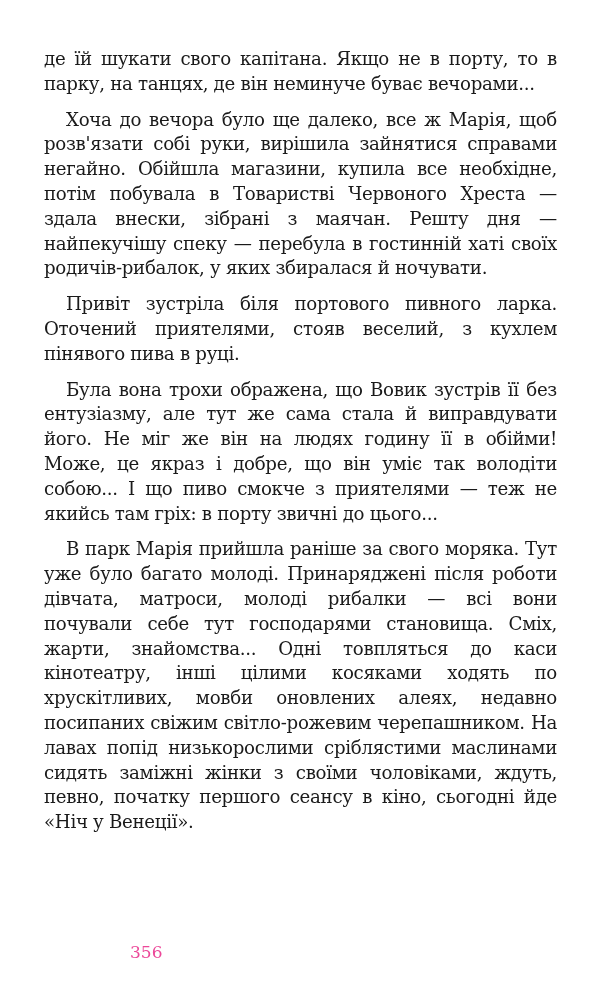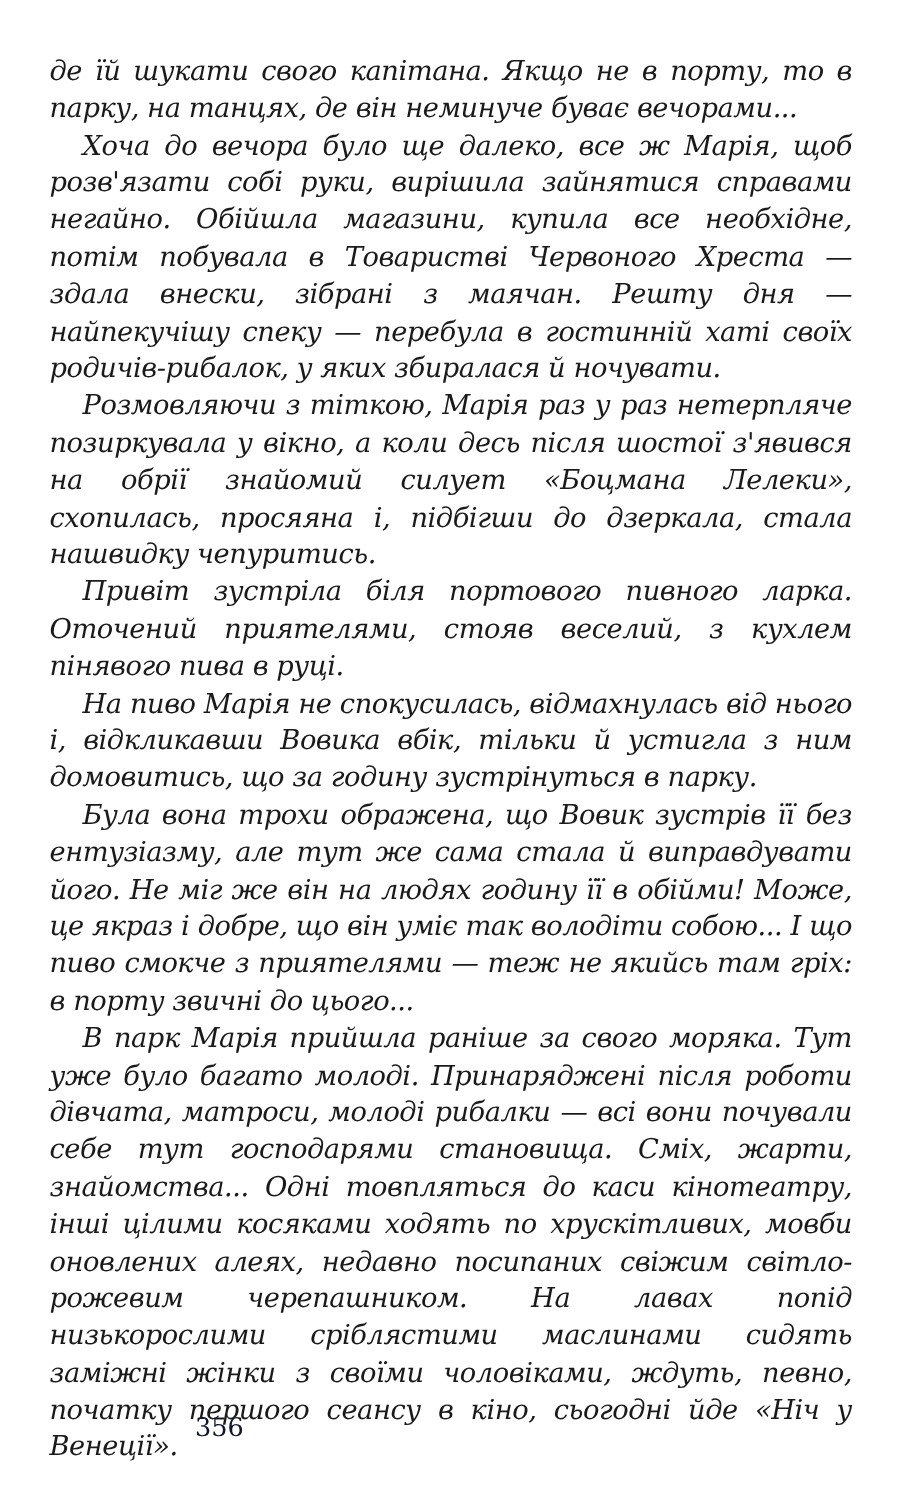--- a/index.html
+++ b/index.html
@@ -9,39 +9,37 @@
     left: 33px;
     top: 36px;
     width: 535px;
     font-family: "DejaVu Serif", serif;
     font-size: 18.2px;
     line-height: 24.8px;
     color: #1a1a1a;
     text-align: justify;
     letter-spacing: -0.3px;
   }
-  .page p { margin: 0; font-style: italic; }
+  .page p { margin: 11px; }
   .page p.indent { text-indent: 22px; }
   .page p.cont { text-indent: 0; }
   .page-number {
     position: absolute;
     left: 130px;
     top: 942px;
     font-family: "DejaVu Serif", serif;
     font-size: 17px;
-    color: #0f172a;
+    color: #ec4899;
   }
 </style>
 </head>
 <body>
 
 <div class="page">
   <p class="cont">де їй шукати свого капітана. Якщо не в порту, то в парку, на танцях, де він неминуче буває вечорами...</p>
   <p class="indent">Хоча до вечора було ще далеко, все ж Марія, щоб розв'язати собі руки, вирішила зайнятися справами негайно. Обійшла магазини, купила все необхідне, потім побувала в Товаристві Червоного Хреста — здала внески, зібрані з маячан. Решту дня — найпекучішу спеку — перебула в гостинній хаті своїх родичів-рибалок, у яких збиралася й ночувати.</p>
-  <p class="indent">Розмовляючи з тіткою, Марія раз у раз нетерпляче позиркувала у вікно, а коли десь після шостої з'явився на обрії знайомий силует «Боцмана Лелеки», схопилась, просяяна і, підбігши до дзеркала, стала нашвидку чепуритись.</p>
   <p class="indent">Привіт зустріла біля портового пивного ларка. Оточений приятелями, стояв веселий, з кухлем пінявого пива в руці.</p>
-  <p class="indent">На пиво Марія не спокусилась, відмахнулась від нього і, відкликавши Вовика вбік, тільки й устигла з ним домовитись, що за годину зустрінуться в парку.</p>
   <p class="indent">Була вона трохи ображена, що Вовик зустрів її без ентузіазму, але тут же сама стала й виправдувати його. Не міг же він на людях годину її в обійми! Може, це якраз і добре, що він уміє так володіти собою... І що пиво смокче з приятелями — теж не якийсь там гріх: в порту звичні до цього...</p>
   <p class="indent">В парк Марія прийшла раніше за свого моряка. Тут уже було багато молоді. Принаряджені після роботи дівчата, матроси, молоді рибалки — всі вони почували себе тут господарями становища. Сміх, жарти, знайомства... Одні товпляться до каси кінотеатру, інші цілими косяками ходять по хрускітливих, мовби оновлених алеях, недавно посипаних свіжим світло-рожевим черепашником. На лавах попід низькорослими сріблястими маслинами сидять заміжні жінки з своїми чоловіками, ждуть, певно, початку першого сеансу в кіно, сьогодні йде «Ніч у Венеції».</p>
 
 </div>
 
 <div class="page-number">356</div>
 
 </body></html>

